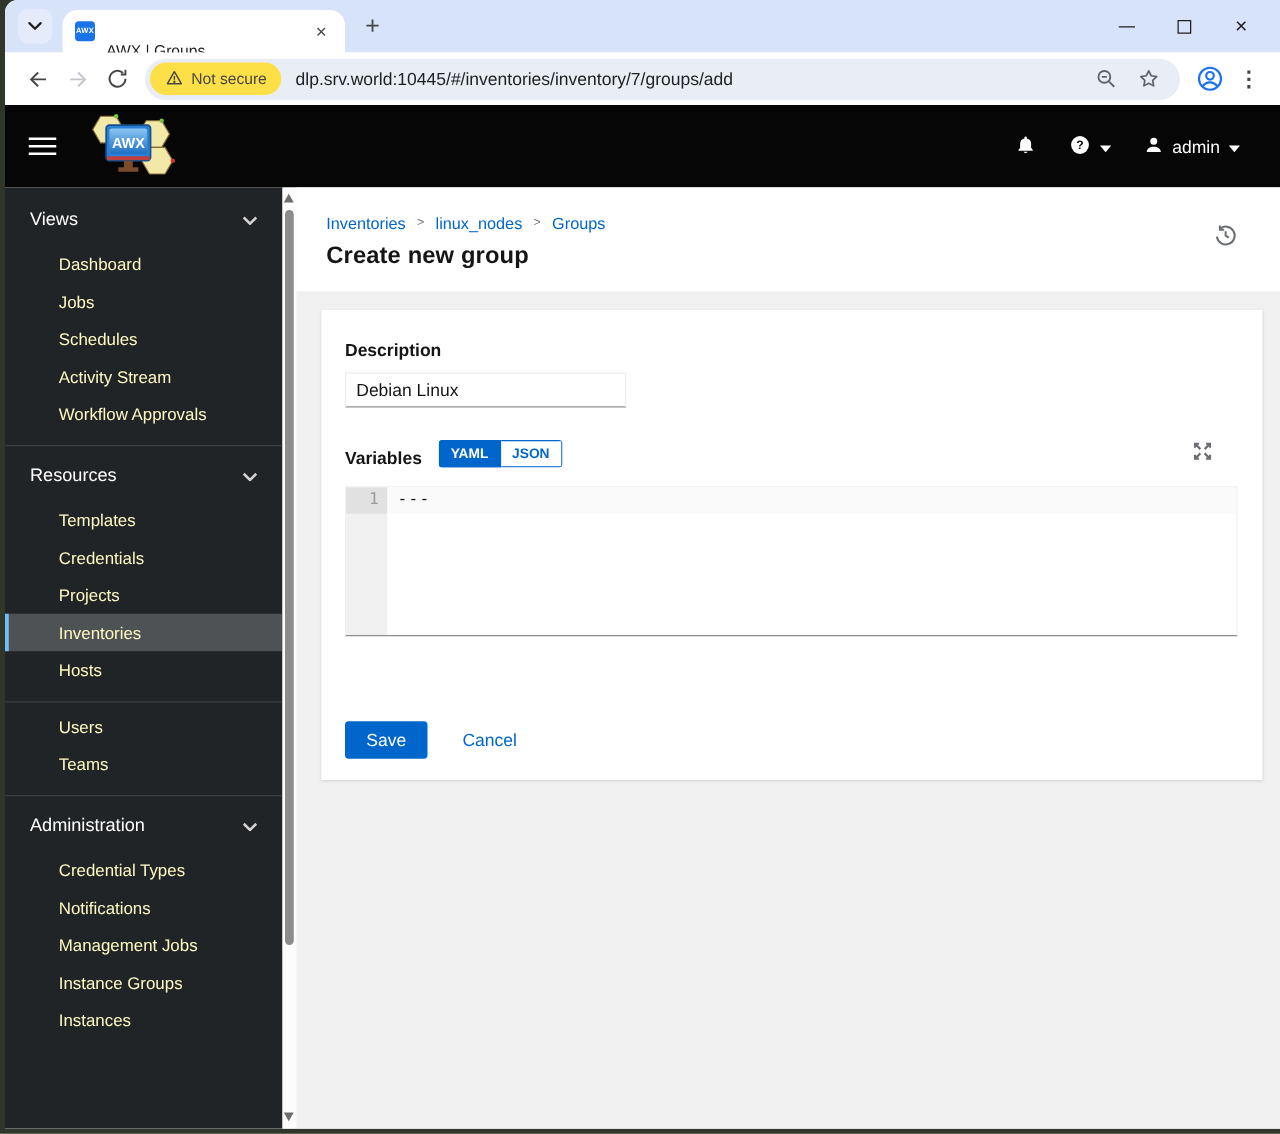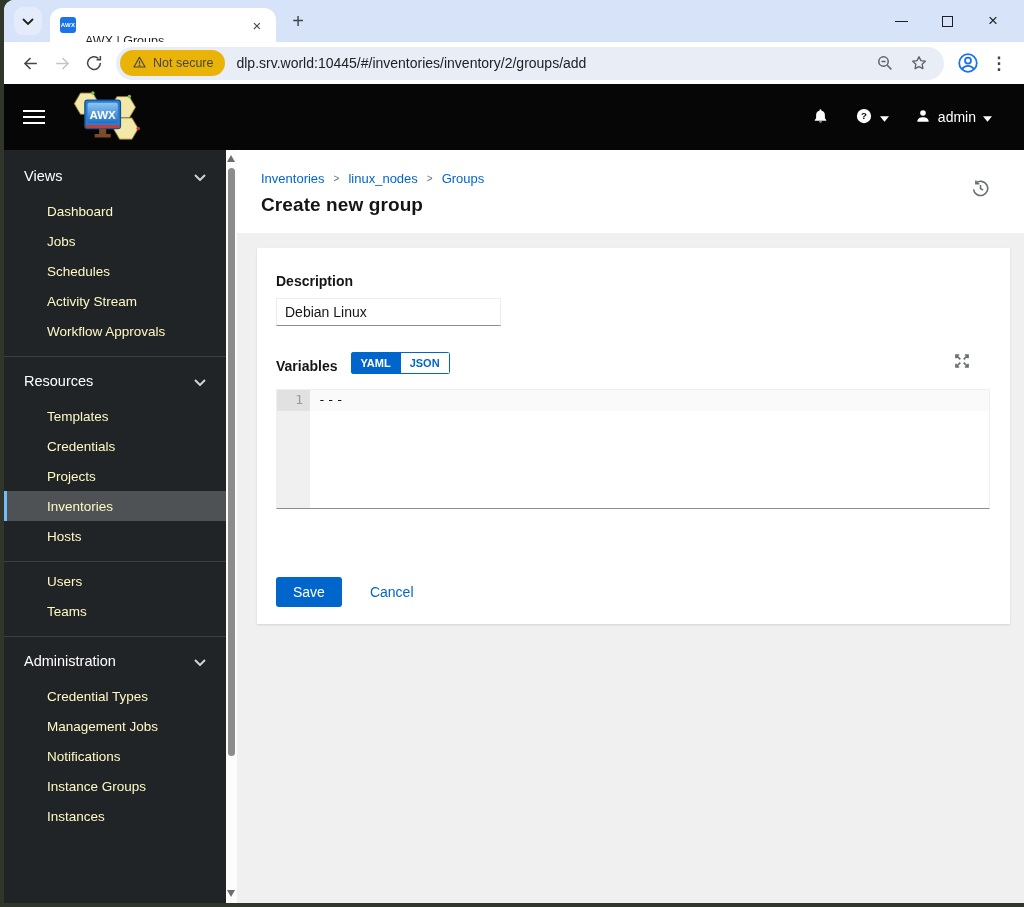--- a/index.html
+++ b/index.html
@@ -26,21 +26,21 @@
   .win-btn { width:46px; height:30px; display:flex; align-items:center; justify-content:center;
              color:#1f1f1f; font-size:17px; cursor:pointer; }
   .min-glyph { width:13px; border-top:1.6px solid #1f1f1f; display:inline-block; }
   .max-glyph { width:11px; height:11px; border:1.4px solid #1f1f1f; display:inline-block; }
 
   
   .toolbar { height:42px; background:#fff; display:flex; align-items:center; padding:0 10px; flex-shrink:0; }
   .nav-icon { width:32px; height:32px; display:flex; align-items:center; justify-content:center; cursor:pointer; flex-shrink:0; }
   .omnibox { flex:1; height:33px; background:#e9eef6; border-radius:17px; margin:0 8px 0 6px;
              display:flex; align-items:center; padding:0 12px 0 4px; min-width:0; }
-  .chip { background:#eab308; height:26px; border-radius:13px; display:flex; align-items:center; gap:6px;
+  .chip { background:#fde047; height:26px; border-radius:13px; display:flex; align-items:center; gap:6px;
           padding:0 12px; color:#474747; font-size:12.5px; flex-shrink:0; cursor:pointer; }
   .url { font-size:14px; color:#202124; margin-left:11px; flex:1; white-space:nowrap; overflow:hidden; }
   .omni-icon { width:26px; height:26px; display:flex; align-items:center; justify-content:center;
                cursor:pointer; margin-left:8px; flex-shrink:0; }
   .kebab { font-size:17px; color:#454746; width:30px; height:30px; display:flex; align-items:center;
            justify-content:center; cursor:pointer; font-weight:bold; }
 
   
   .awx-header { height:66px; background:#060606; display:flex; align-items:center; flex-shrink:0; }
   .hamburger { width:24px; margin-left:19px; cursor:pointer; display:inline-block; }
@@ -158,21 +158,21 @@
       <div class="chip">
         <span>
           <svg width="15" height="14" viewBox="0 0 24 24" fill="none" stroke="#474747" stroke-width="2">
               <path d="M12 4 L2.5 20.5 h19 Z" stroke-linejoin="round"></path>
               <path d="M12 10v5"></path>
               <circle cx="12" cy="17.8" r="0.6" fill="#474747"></circle>
             </svg>
         </span>
         <span>Not secure</span>
       </div>
-      <span class="url">dlp.srv.world:10445/#/inventories/inventory/2/groups/add</span>
+      <span class="url">dlp.srv.world:10445/#/inventories/inventory/7/groups/add</span>
       <span class="omni-icon">
         <svg width="18" height="18" viewBox="0 0 24 24" fill="none" stroke="#5f6368" stroke-width="2">
             <circle cx="10" cy="10" r="6.3"></circle>
             <path d="M15 15l5.5 5.5"></path>
             <path d="M7.3 10h5.4"></path>
           </svg>
       </span>
       <span class="omni-icon">
         <svg width="18" height="18" viewBox="0 0 24 24" fill="none" stroke="#5f6368" stroke-width="1.8">
             <path d="M12 3.6l2.6 5.2 5.8.9-4.2 4.1 1 5.8-5.2-2.7-5.2 2.7 1-5.8-4.2-4.1 5.8-.9z" stroke-linejoin="round"></path>
@@ -322,24 +322,24 @@
         <div class="sb-header">
           <span>Administration</span>
           <span><svg width="12" height="7" viewBox="0 0 12 7">
                 <path d="M1 1l5 5 5-5" stroke="#d2d2d2" stroke-width="2" fill="none"></path>
               </svg></span>
         </div>
         <div class="sb-item">
             <span>Credential Types</span>
           </div>
         <div class="sb-item">
+            <span>Notifications</span>
+          </div>
+        <div class="sb-item">
             <span>Management Jobs</span>
-          </div>
-        <div class="sb-item">
-            <span>Notifications</span>
           </div>
         <div class="sb-item">
             <span>Instance Groups</span>
           </div>
         <div class="sb-item">
             <span>Instances</span>
           </div>
       </div>
     </div>
 

